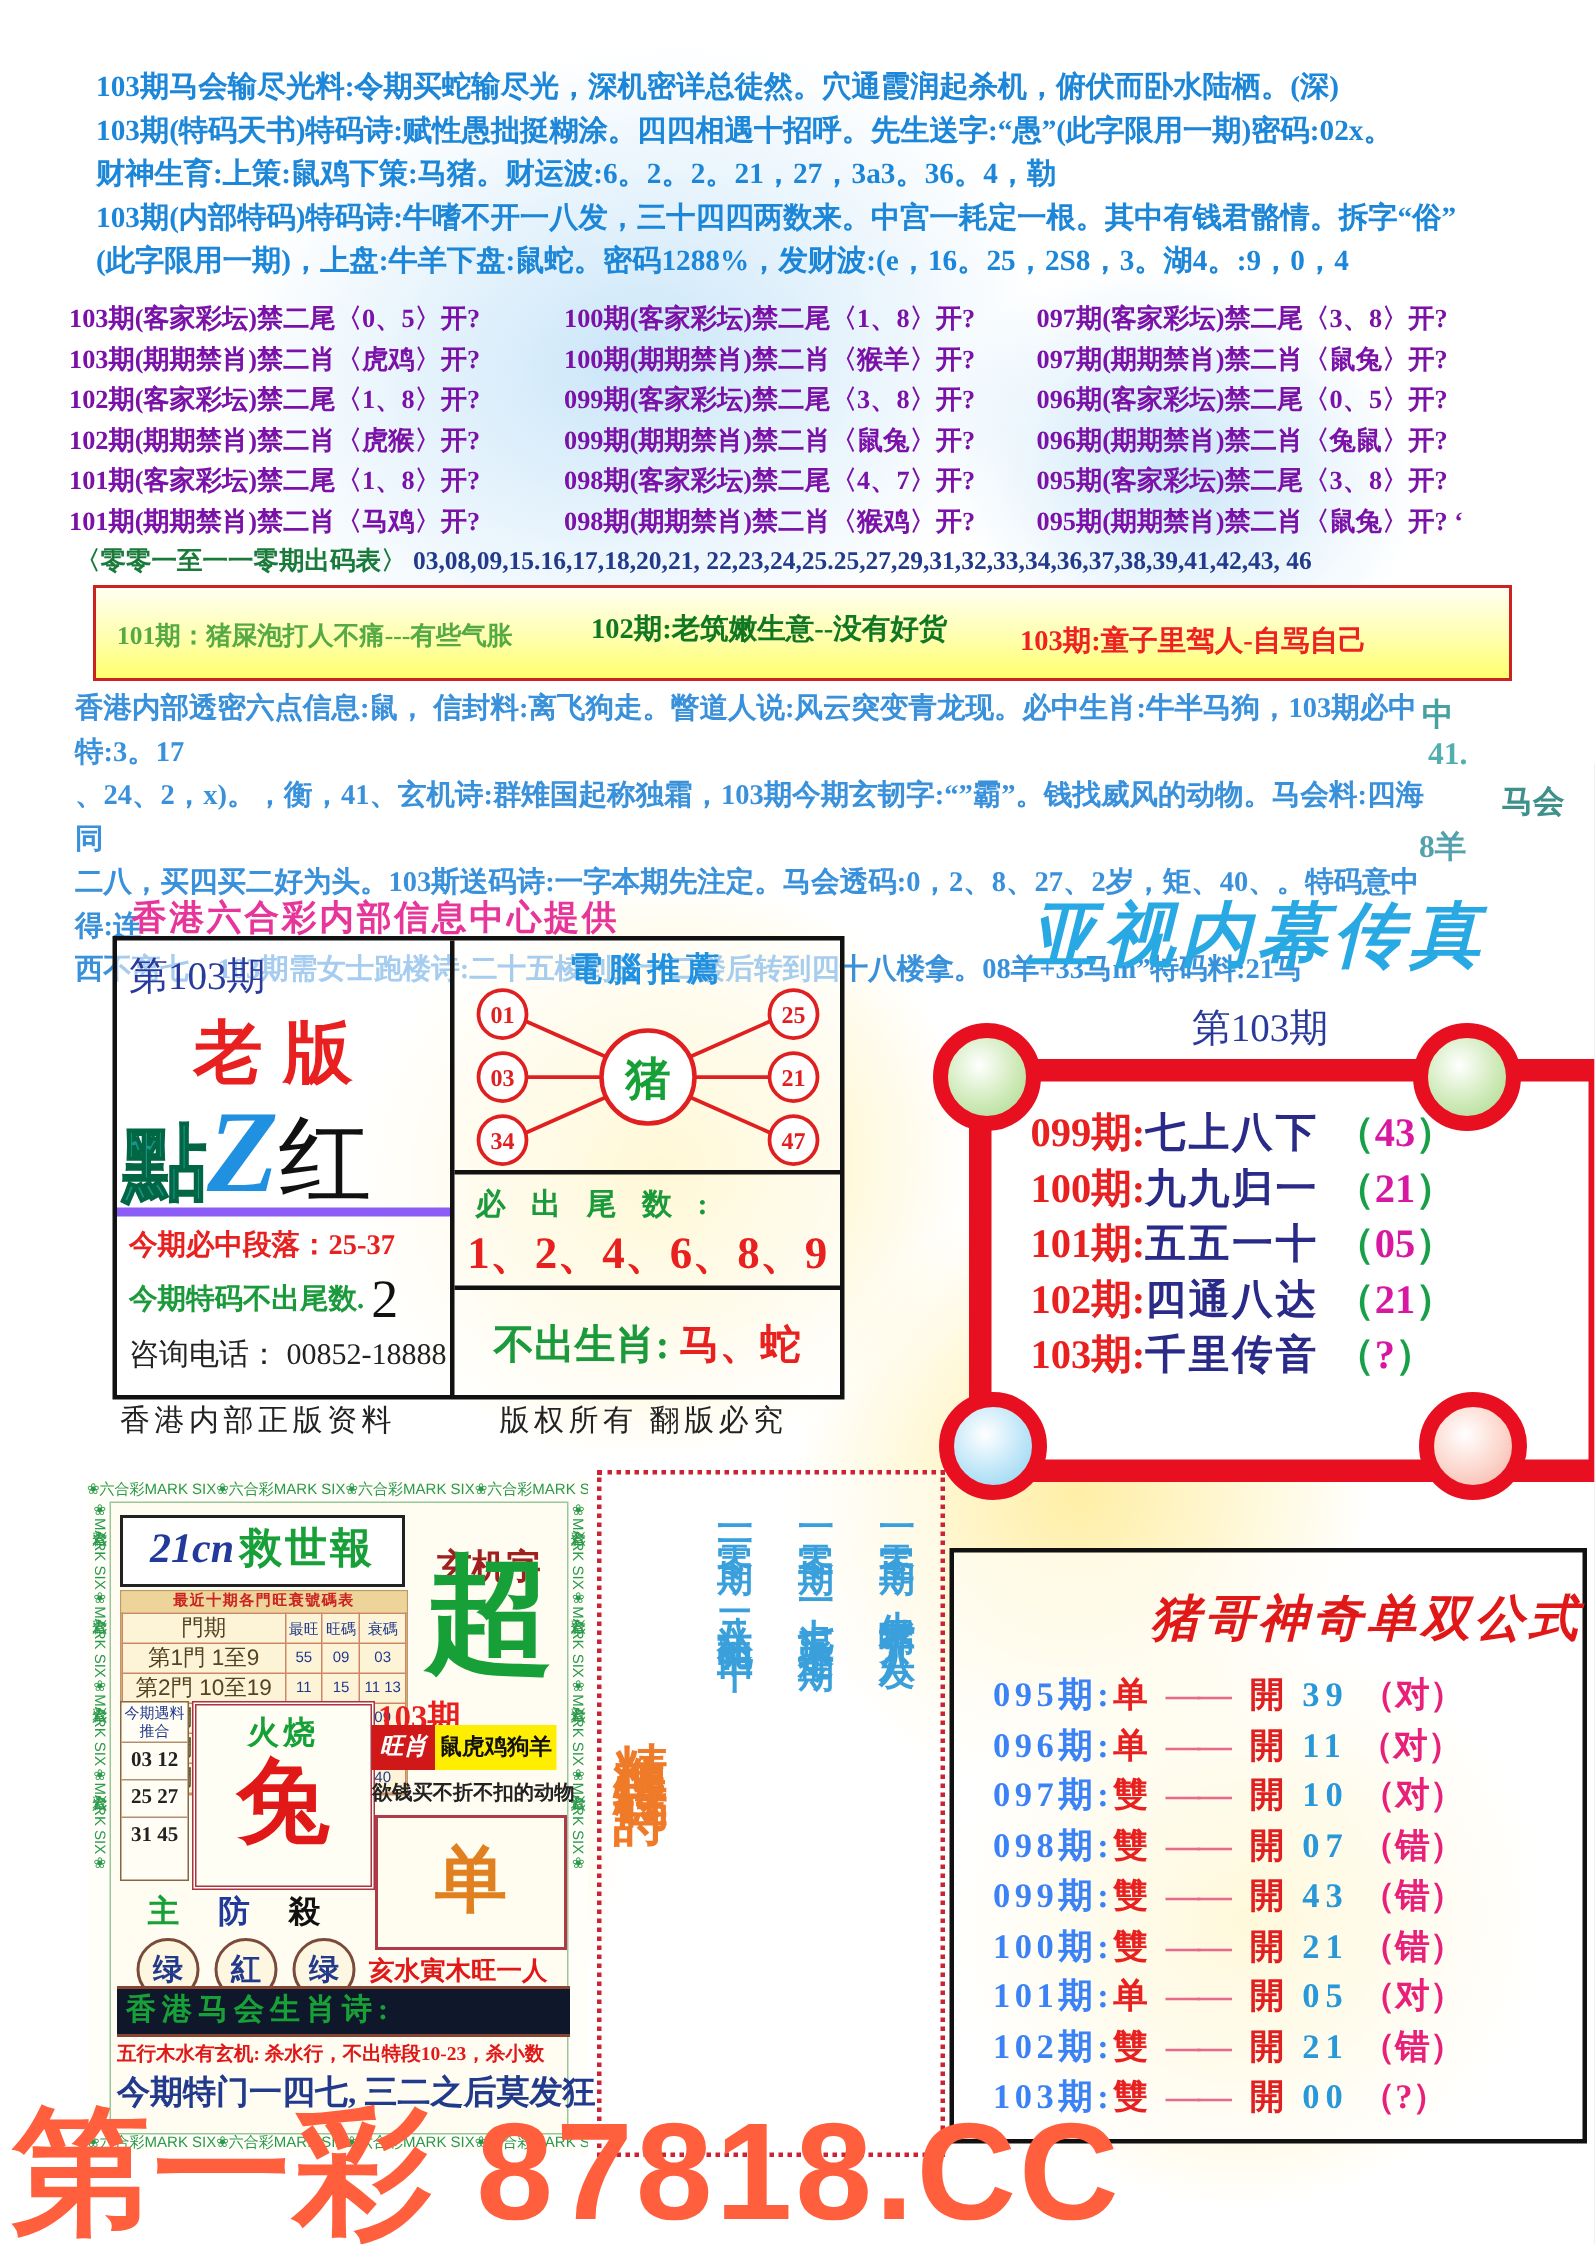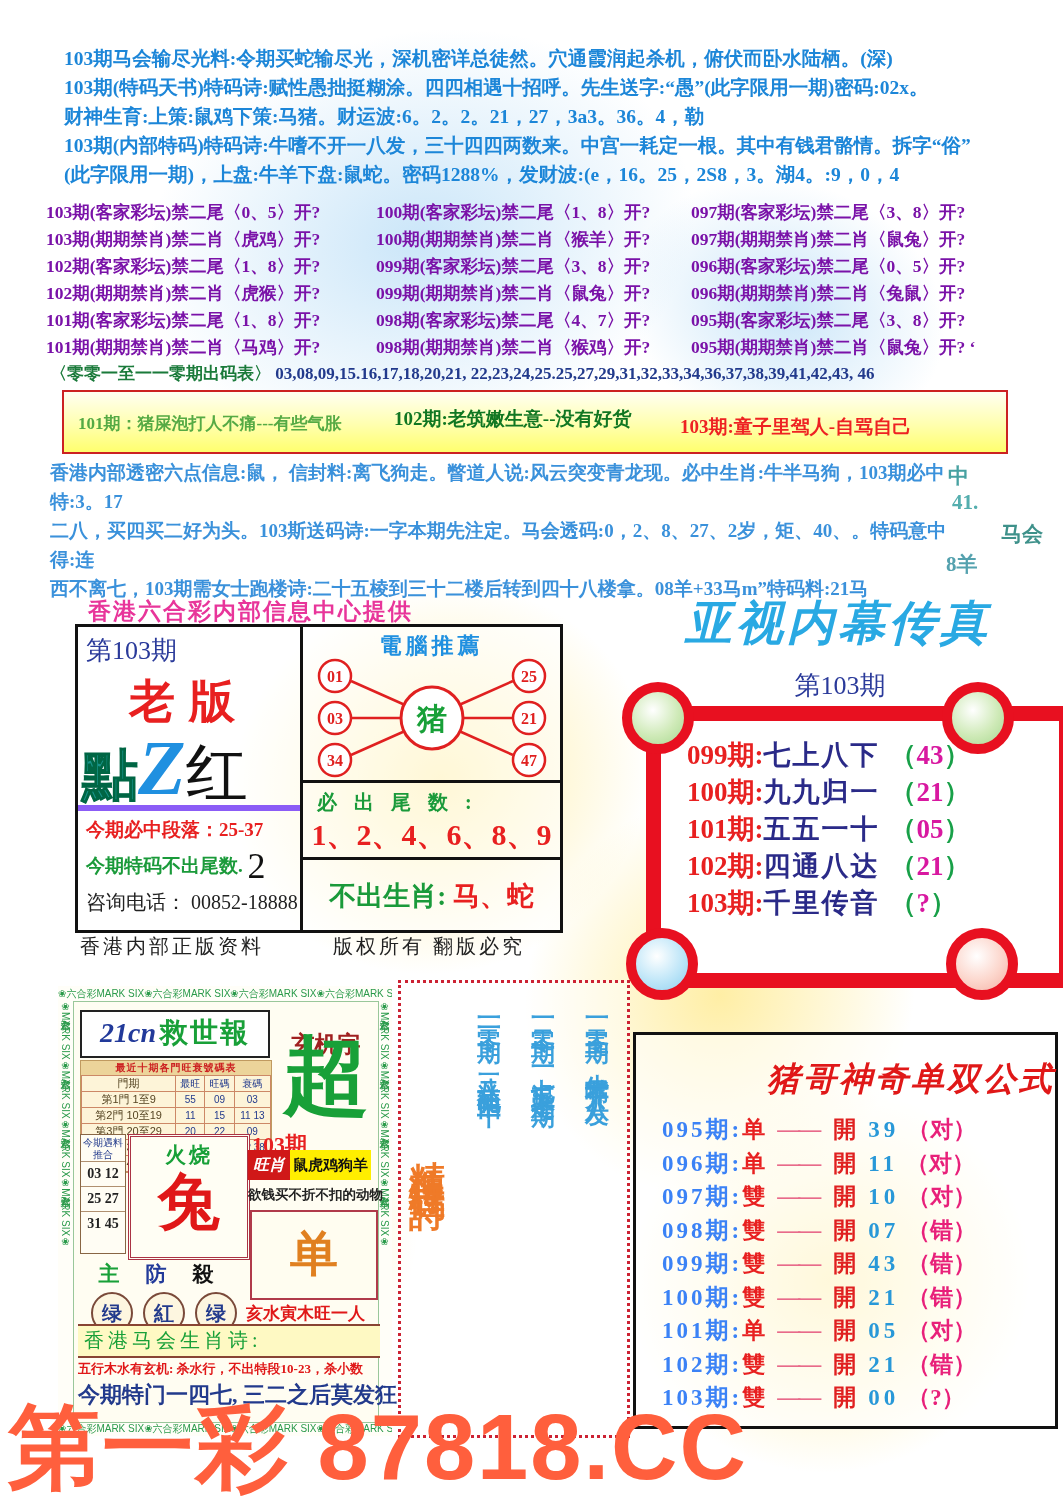--- a/index.html
+++ b/index.html
@@ -98,44 +98,44 @@
   #sv-inner{position:absolute;left:15px;top:15px;width:304px;height:420px;border:1px solid #9ac79a;background:#fffdf2;}
   .sv-masthead{position:absolute;left:6px;top:8px;width:186px;height:44px;border:2px solid #222;background:#fff;text-align:center;line-height:42px;white-space:nowrap;}
   .mh-l{color:#223a9a;font-size:28px;font-weight:bold;font-style:italic;}
   .mh-r{color:#18a038;font-size:28px;font-weight:bold;letter-spacing:2px;}
   .sv-mystic-label{position:absolute;left:204px;top:8px;width:96px;text-align:center;color:#a02020;font-size:23px;font-weight:bold;margin-top:19px;}
   .sv-mystic-char{position:absolute;left:204px;top:26px;width:96px;text-align:center;color:#18a038;font-size:86px;font-weight:bold;line-height:96px;}
   .sv-table{position:absolute;left:6px;top:58px;width:190px;border:1px solid #c09a60;background:#fdf4d8;font-family:"Liberation Sans",sans-serif;}
   .svt-title{background:#ecd49a;color:#cc2222;font-size:10px;font-weight:bold;text-align:center;height:14px;line-height:14px;letter-spacing:1px;}
   .sv-table table{border-collapse:collapse;width:100%;}
   .sv-table td{border:1px solid #cc8866;font-size:10px;height:12px;text-align:center;color:#223a8c;padding:0;}
-  .sv-table td.door{color:#554422;font-size:11px;white-space:nowrap;}
+  .sv-table td.door{color:#554422;font-size:15px;white-space:nowrap;}
   .sv-period{position:absolute;left:178px;top:128px;color:#e82020;font-size:22px;font-weight:bold;}
   .sv-combo{position:absolute;left:6px;top:132px;width:44px;height:118px;border:1px solid #886644;background:#fffdf4;text-align:center;}
   .combo-label{color:#223a8c;font-size:10px;line-height:12px;padding-top:2px;}
   .combo-pair{color:#222;font-size:14px;font-weight:bold;border-top:1px solid #b09070;line-height:24px;}
   .sv-rabbit{position:absolute;left:54px;top:132px;width:116px;height:120px;border:3px double #aa3344;background:#fffef4;text-align:center;}
   .rb-burn{color:#18a038;font-size:21px;font-weight:bold;padding-top:4px;letter-spacing:3px;}
   .rb-animal{color:#e01818;font-size:62px;font-weight:bold;line-height:66px;}
   .sv-hotrow{position:absolute;left:174px;top:148px;width:128px;height:30px;display:flex;}
   .hot-label{background:#d01818;color:#fff;font-size:16px;font-weight:bold;line-height:30px;padding:0 5px;font-style:italic;}
   .hot-value{background:#ffee00;color:#111;font-size:15px;font-weight:bold;line-height:30px;padding:0 3px;white-space:nowrap;}
   .sv-money{position:absolute;left:174px;top:184px;width:130px;color:#222;font-size:13.5px;font-weight:bold;white-space:nowrap;}
   .sv-single{position:absolute;left:176px;top:208px;width:124px;height:86px;border:2px solid #b03a4a;background:#fffdf0;text-align:center;}
   .sv-single span{color:#e08020;font-size:48px;font-weight:bold;line-height:84px;}
   .sv-zfs{position:absolute;left:10px;top:258px;width:160px;text-align:center;}
   .zfs-row{font-size:21px;font-weight:bold;letter-spacing:26px;padding-left:10px;}
   .zfs-row .z{color:#18a038;} .zfs-row .f{color:#223a9a;} .zfs-row .s{color:#111;}
   .zfs-circles{margin-top:4px;display:flex;justify-content:center;gap:10px;}
   .zfs-c{width:38px;height:38px;border-radius:50%;border:2px solid #7a4a3a;background:#fdf6e0;
      color:#223a8c;font-size:20px;font-weight:bold;text-align:center;line-height:38px;}
   .sv-hai{position:absolute;left:172px;top:300px;width:132px;color:#e01818;font-size:17px;font-weight:bold;white-space:nowrap;}
-  .sv-poembar{position:absolute;left:4px;top:322px;width:296px;height:30px;background:#fef9c3;
+  .sv-poembar{position:absolute;left:4px;top:322px;width:296px;height:30px;background:#0f172a;
      border-top:2px solid #884433;border-bottom:2px solid #884433;
-     color:#18a038;font-size:20px;font-weight:normal;letter-spacing:4px;line-height:28px;padding-left:6px;}
+     color:#18a038;font-size:20px;font-weight:bold;letter-spacing:4px;line-height:28px;padding-left:6px;}
   .sv-wuxing{position:absolute;left:4px;top:358px;width:300px;color:#e01818;font-size:13px;font-weight:bold;white-space:nowrap;}
   .sv-final{position:absolute;left:4px;top:378px;width:300px;color:#223a8c;font-size:22px;font-weight:bold;white-space:nowrap;}
   
   #banner{left:8px;top:1386px;width:1060px;color:#ff5f3d;font-size:92px;font-weight:bold;
      font-family:"Liberation Sans","DejaVu Sans",sans-serif;letter-spacing:2px;white-space:nowrap;z-index:5;}
   svg text{font-family:"Liberation Serif",serif;font-weight:bold;}
 </style>
 </head>
 <body>
 
@@ -189,20 +189,21 @@
   </div>
 
   <div class="abs z1" id="joke-box">
     <span class="joke joke0">101期：猪屎泡打人不痛---有些气胀</span>
     <span class="joke joke1">102期:老筑嫩生意--没有好货</span>
     <span class="joke joke2">103期:童子里驾人-自骂自己</span>
   </div>
 
   <div class="abs z1" id="insider">
     <div>香港内部透密六点信息:鼠， 信封料:离飞狗走。瞥道人说:风云突变青龙现。必中生肖:牛半马狗，103期必中特:3。17</div>
+    <div>、24、2，x)。，衡，41、玄机诗:群雉国起称独霜，103期今期玄韧字:“”霸”。钱找威风的动物。马会料:四海同</div>
     <div>二八，买四买二好为头。103斯送码诗:一字本期先注定。马会透码:0，2、8、27、2岁，矩、40、。特码意中得:连</div>
     <div>西不离七，103期需女士跑楼诗:二十五棱到三十二楼后转到四十八楼拿。08羊+33马m”特码料:21马</div>
   </div>
   <span class="ov ov0 z1">中</span>
   <span class="ov ov1 z1">马会</span>
   <span class="ov ov2 z1">41.</span>
   <span class="ov ov3 z1">8羊</span>
 
   <div class="abs z1" id="ic-header">香港六合彩内部信息中心提供</div>
   <div class="abs z1" id="info-box">

